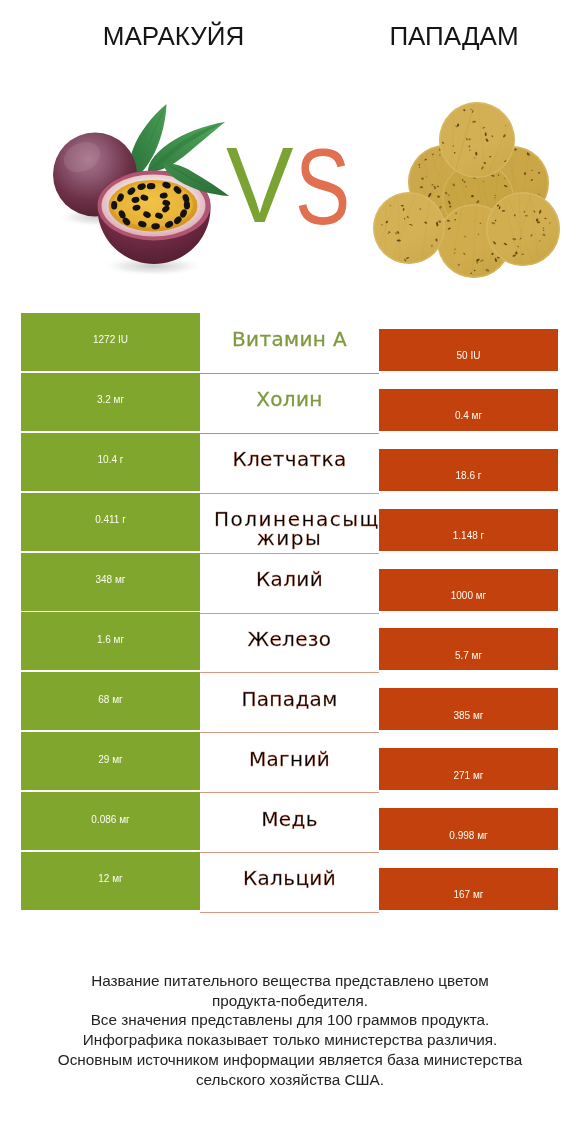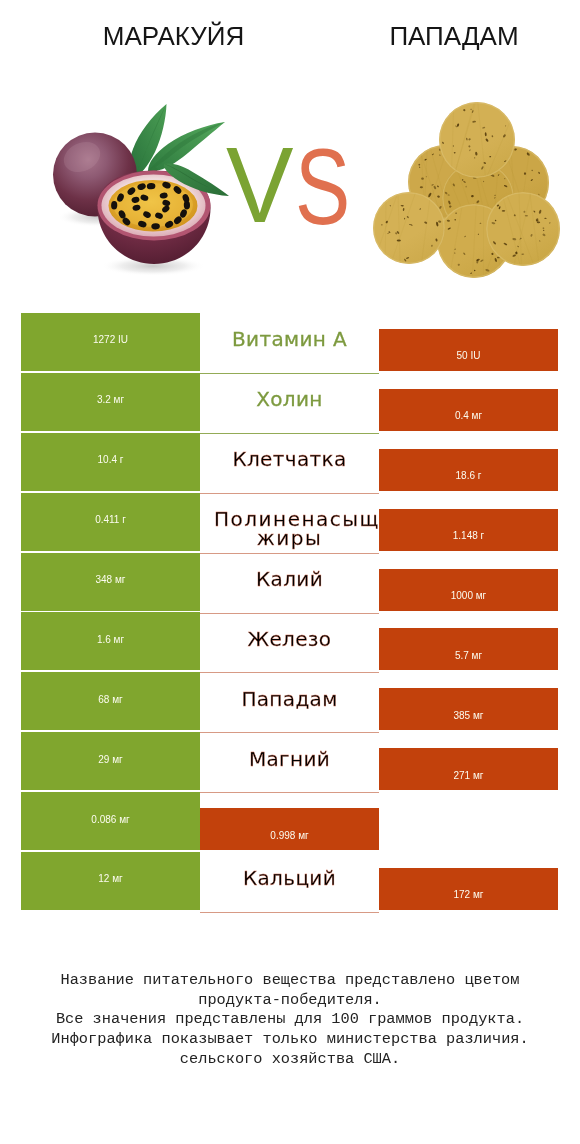--- a/index.html
+++ b/index.html
@@ -31,21 +31,21 @@
   .cell>span{display:block;width:100%;}
   .cell.val{color:#fcfcf0;font-weight:400;font-family:"Liberation Sans",sans-serif;font-size:10px;}
   .cell.left{background:#80a62e;}
   .cell.right{background:#c2410c;margin-top:16px;}
   .cell.mid{background:#fff;font-size:20px;letter-spacing:.35px;height:61px;align-self:flex-start;justify-content:center;}
   .cell.mid.overflowing{letter-spacing:1.5px;text-indent:14px;}
   .mid.g{color:#7d9a3f;-webkit-text-stroke:.3px #7d9a3f;border-bottom:1px solid #93ab56;}
   .mid.o{color:#000000;-webkit-text-stroke:.3px #d4674a;border-bottom:1px solid #d79a85;}
 
   
-  .footer{position:absolute;left:0;top:971px;width:580px;text-align:center;font-family:Liberation Mono, monospace;font-size:15.3px;line-height:19.7px;color:#232323;}
+  .footer{position:absolute;left:0;top:971px;width:580px;text-align:center;font-family:Liberation Sans, sans-serif;font-size:15.3px;line-height:19.7px;color:#232323;}
 </style>
 </head>
 <body>
 
 <div class="page">
 
   <div class="titles">
     <div class="title left">Маракуйя</div>
     <div class="title right">Пападам</div>
   </div>
@@ -575,38 +575,42 @@
           <span>Магний</span>
         </div>
         <div class="cell val right">
           <span>271 мг</span>
         </div>
       </div>
       <div class="row" style="z-index: 22;">
         <div class="cell val left">
           <span>0.086 мг</span>
         </div>
+        <div class="cell mid o">
+          <span>Медь</span>
+        </div>
         <div class="cell val right">
           <span>0.998 мг</span>
         </div>
       </div>
       <div class="row" style="z-index: 21;">
         <div class="cell val left">
           <span>12 мг</span>
         </div>
         <div class="cell mid o">
           <span>Кальций</span>
         </div>
         <div class="cell val right">
-          <span>172 мг</span>
+          <span>167 мг</span>
         </div>
       </div>
     </div>
 
   <div class="footer">
       <div>Название питательного вещества представлено цветом</div>
       <div>продукта-победителя.</div>
       <div>Все значения представлены для 100 граммов продукта.</div>
       <div>Инфографика показывает только министерства различия.</div>
+      <div>Основным источником информации является база министерства</div>
       <div>сельского хозяйства США.</div>
     </div>
 
 </div>
 
 </body></html>

